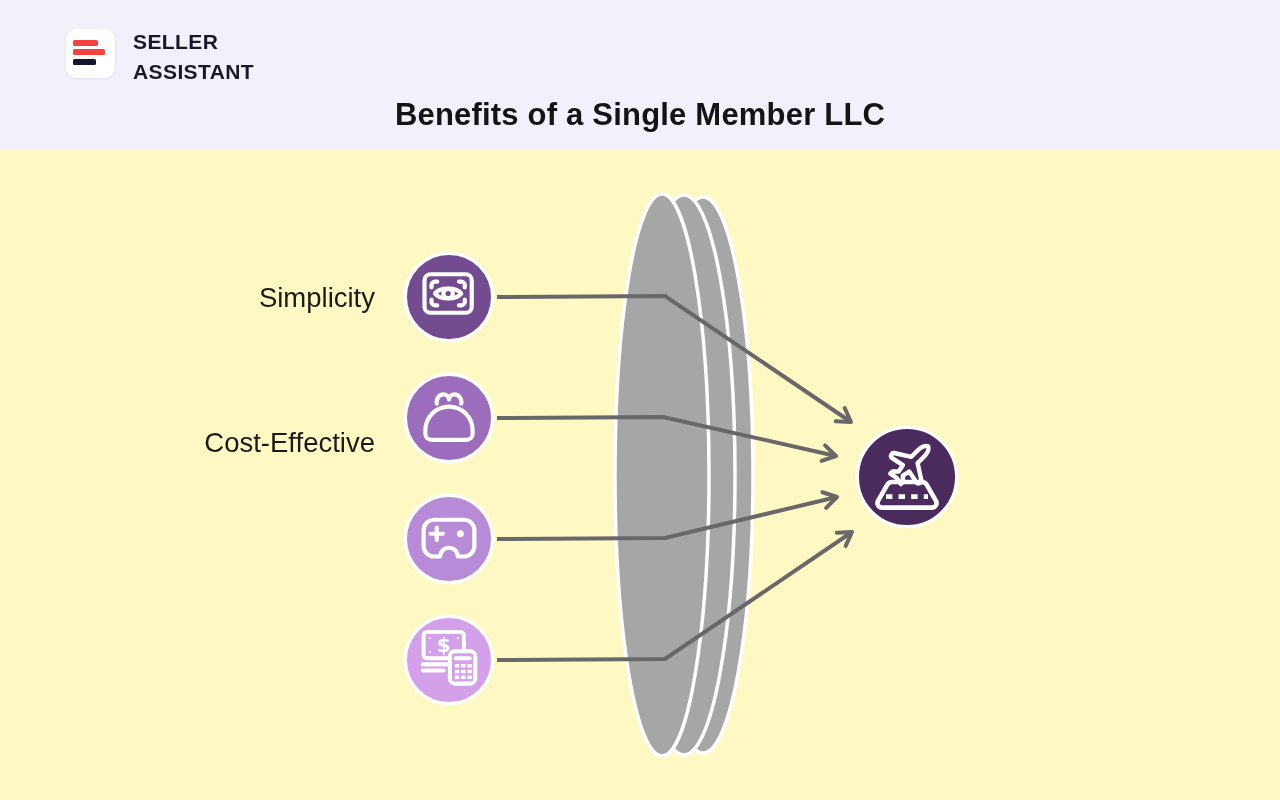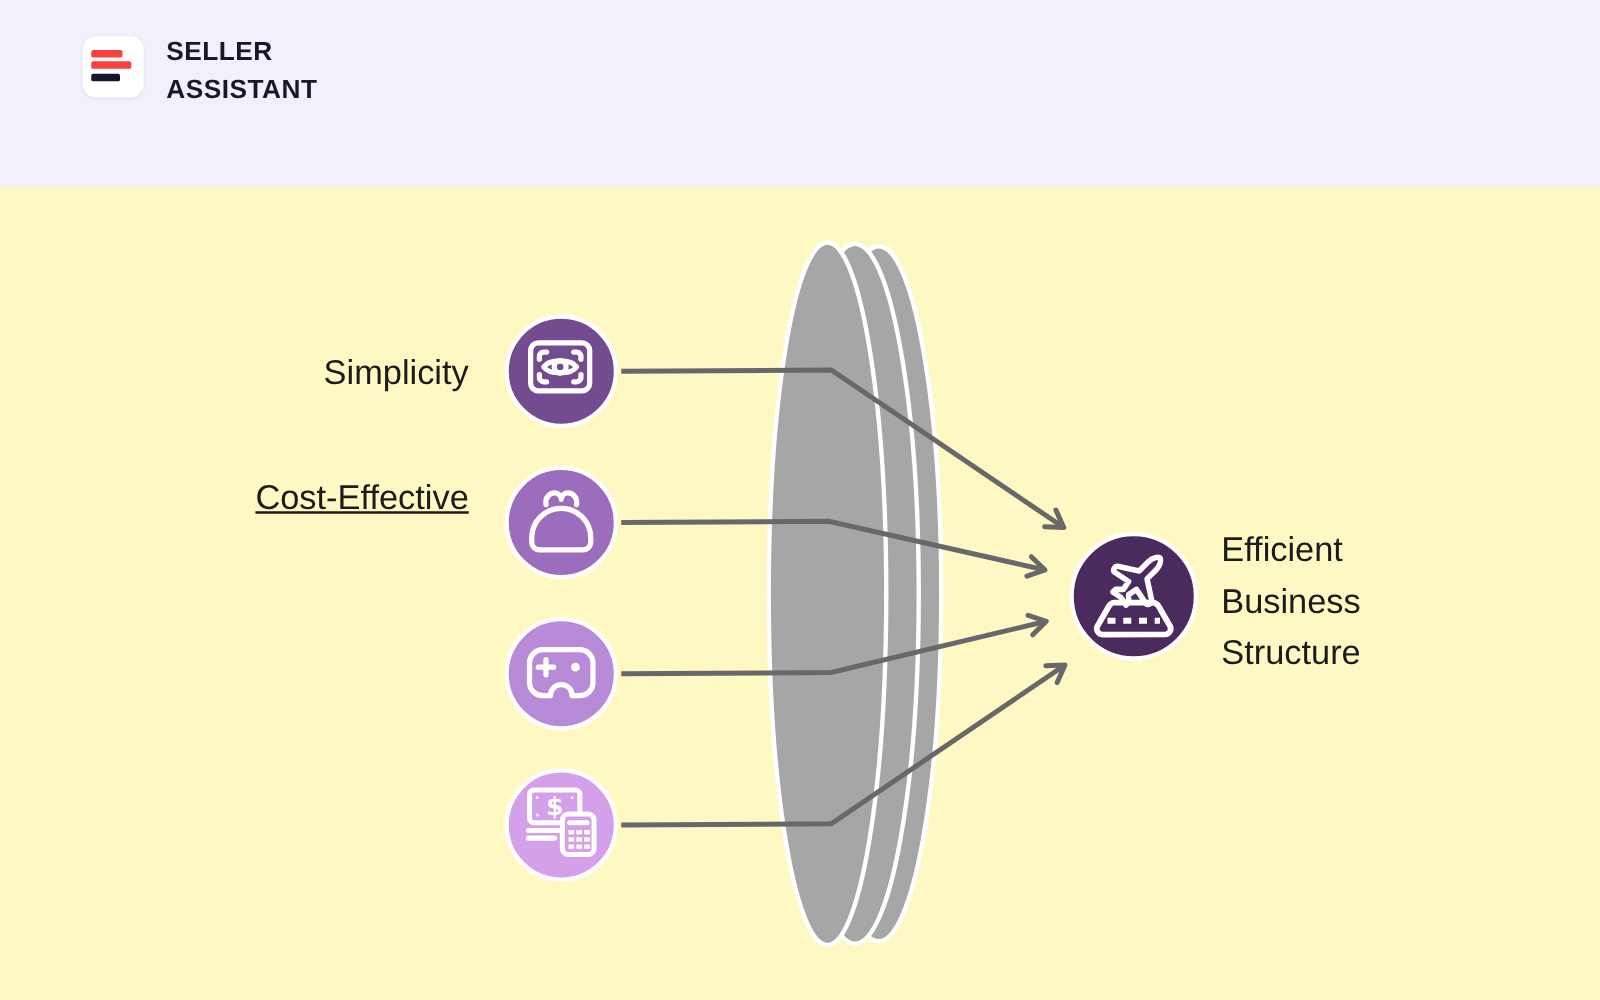--- a/index.html
+++ b/index.html
@@ -47,20 +47,21 @@
   <div class="header-band"></div>
 
   <div class="logo-box">
     <div class="logo-bar b1" style="background-color: rgb(249, 66, 62);"></div>
     <div class="logo-bar b2" style="background-color: rgb(249, 66, 62);"></div>
     <div class="logo-bar b3" style="background-color: rgb(21, 21, 44);"></div>
   </div>
   <div class="brand-text"><span>SELLER</span><br>
     <span>ASSISTANT</span></div>
 
+  <div class="page-title">Benefits of a Single Member LLC</div>
 
   <svg class="diagram-svg" viewBox="0 0 1280 800">
     <defs>
       <marker id="arrowhead" markerUnits="userSpaceOnUse" markerWidth="26" markerHeight="26" refX="18" refY="12" orient="auto">
         <path d="M5,4 L18,12 L5,20" fill="none" stroke-width="4" stroke-linecap="round" stroke-linejoin="round" style="stroke: rgb(104, 104, 106);"></path>
       </marker>
     </defs>
 
     <g stroke="#ffffff" stroke-width="3.5">
       <ellipse cx="703" cy="475" rx="50" ry="278" style="fill: rgb(166, 166, 166);"></ellipse>
@@ -82,21 +83,21 @@
       <rect x="10" y="11" width="27" height="22" rx="3.5"></rect>
       <path d="M14,18.5 v-1.3 a2,2 0 0 1 2,-2 h1.3"></path>
       <path d="M29.7,15.2 h1.3 a2,2 0 0 1 2,2 v1.3"></path>
       <path d="M33,25.5 v1.3 a2,2 0 0 1 -2,2 h-1.3"></path>
       <path d="M17.3,28.8 h-1.3 a2,2 0 0 1 -2,-2 v-1.3"></path>
       <path d="M16,22 C18.5,18.3 28.5,18.3 31,22 C28.5,25.7 18.5,25.7 16,22 Z"></path>
       <circle cx="23.5" cy="22" r="2.7"></circle>
     </svg>
   </div>
 
-  <div class="benefit-label" style="right:905px; top:377px;text-decoration:underline;">Cost-Effective</div>
+  <div class="benefit-label" style="right:905px; top:422px;">Cost-Effective</div>
   <div class="circle small" style="left: 404px; top: 373px; background-color: rgb(157, 109, 189);">
     <svg width="84" height="84" viewBox="0 0 48 48" fill="none" stroke="#ffffff" stroke-width="2.4" stroke-linecap="round" stroke-linejoin="round">
       <path d="M10.5,31 a13.5,13.5 0 0 1 27,0 v2 a3.5,3.5 0 0 1 -3.5,3.5 h-20 a3.5,3.5 0 0 1 -3.5,-3.5 z"></path>
       <path d="M17,15.8 c-0.5,-3.4 1.8,-5.3 3.9,-5.3 c1.6,0 2.9,1.1 3.1,2.9 c0.2,-1.8 1.5,-2.9 3.1,-2.9 c2.1,0 4.4,1.9 3.9,5.3"></path>
     </svg>
   </div>
 
   <div class="circle small" style="left: 404px; top: 494px; background-color: rgb(183, 139, 215);">
     <svg width="84" height="84" viewBox="0 0 48 48" fill="none" stroke="#ffffff" stroke-width="2.4" stroke-linecap="round" stroke-linejoin="round">
       <path d="M19,34 h-3.5 a6,6 0 0 1 -6,-6 v-9 a6,6 0 0 1 6,-6 h17 a6,6 0 0 1 6,6 v9 a6,6 0 0 1 -6,6 h-3.5 a5,5 0 0 0 -10,0 z"></path>
@@ -129,17 +130,14 @@
     </svg>
   </div>
 
   <div class="circle big" style="left: 856px; top: 426px; background-color: rgb(75, 43, 94);">
     <svg width="96" height="96" viewBox="0 0 48 48" fill="none" stroke="#ffffff" stroke-width="2.3" stroke-linecap="round" stroke-linejoin="round">
       <path d="M16.5,26.5 h15 a2.8,2.8 0 0 1 2.4,1.4 l4.6,8 a2.3,2.3 0 0 1 -2,3.4 h-25 a2.3,2.3 0 0 1 -2,-3.4 l4.6,-8 a2.8,2.8 0 0 1 2.4,-1.4 z"></path>
       <path d="M13.5,33.8 h21" stroke-dasharray="3.2 3.1" stroke-linecap="butt"></path>
       <path transform="translate(12.5,5.5) scale(1.05)" stroke-width="2.1" d="M17.8 19.2 16 11l3.5-3.5C21 6 21.5 4 21 3c-1-.5-3 0-4.5 1.5L13 8 4.8 6.2c-.5-.1-.9.1-1.1.5l-.3.5c-.2.5-.1 1 .3 1.3L9 12l-2 3H4l-1 1 3 2 2 3 1-1v-3l3-2 3.5 5.3c.3.4.8.5 1.3.3l.5-.2c.4-.3.6-.7.5-1.2z"></path>
     </svg>
   </div>
-  <div class="outcome-label" style="left:977px; top:419px;">Efficient
-Business
-Structure</div>
 
 </div>
 
 </body></html>

